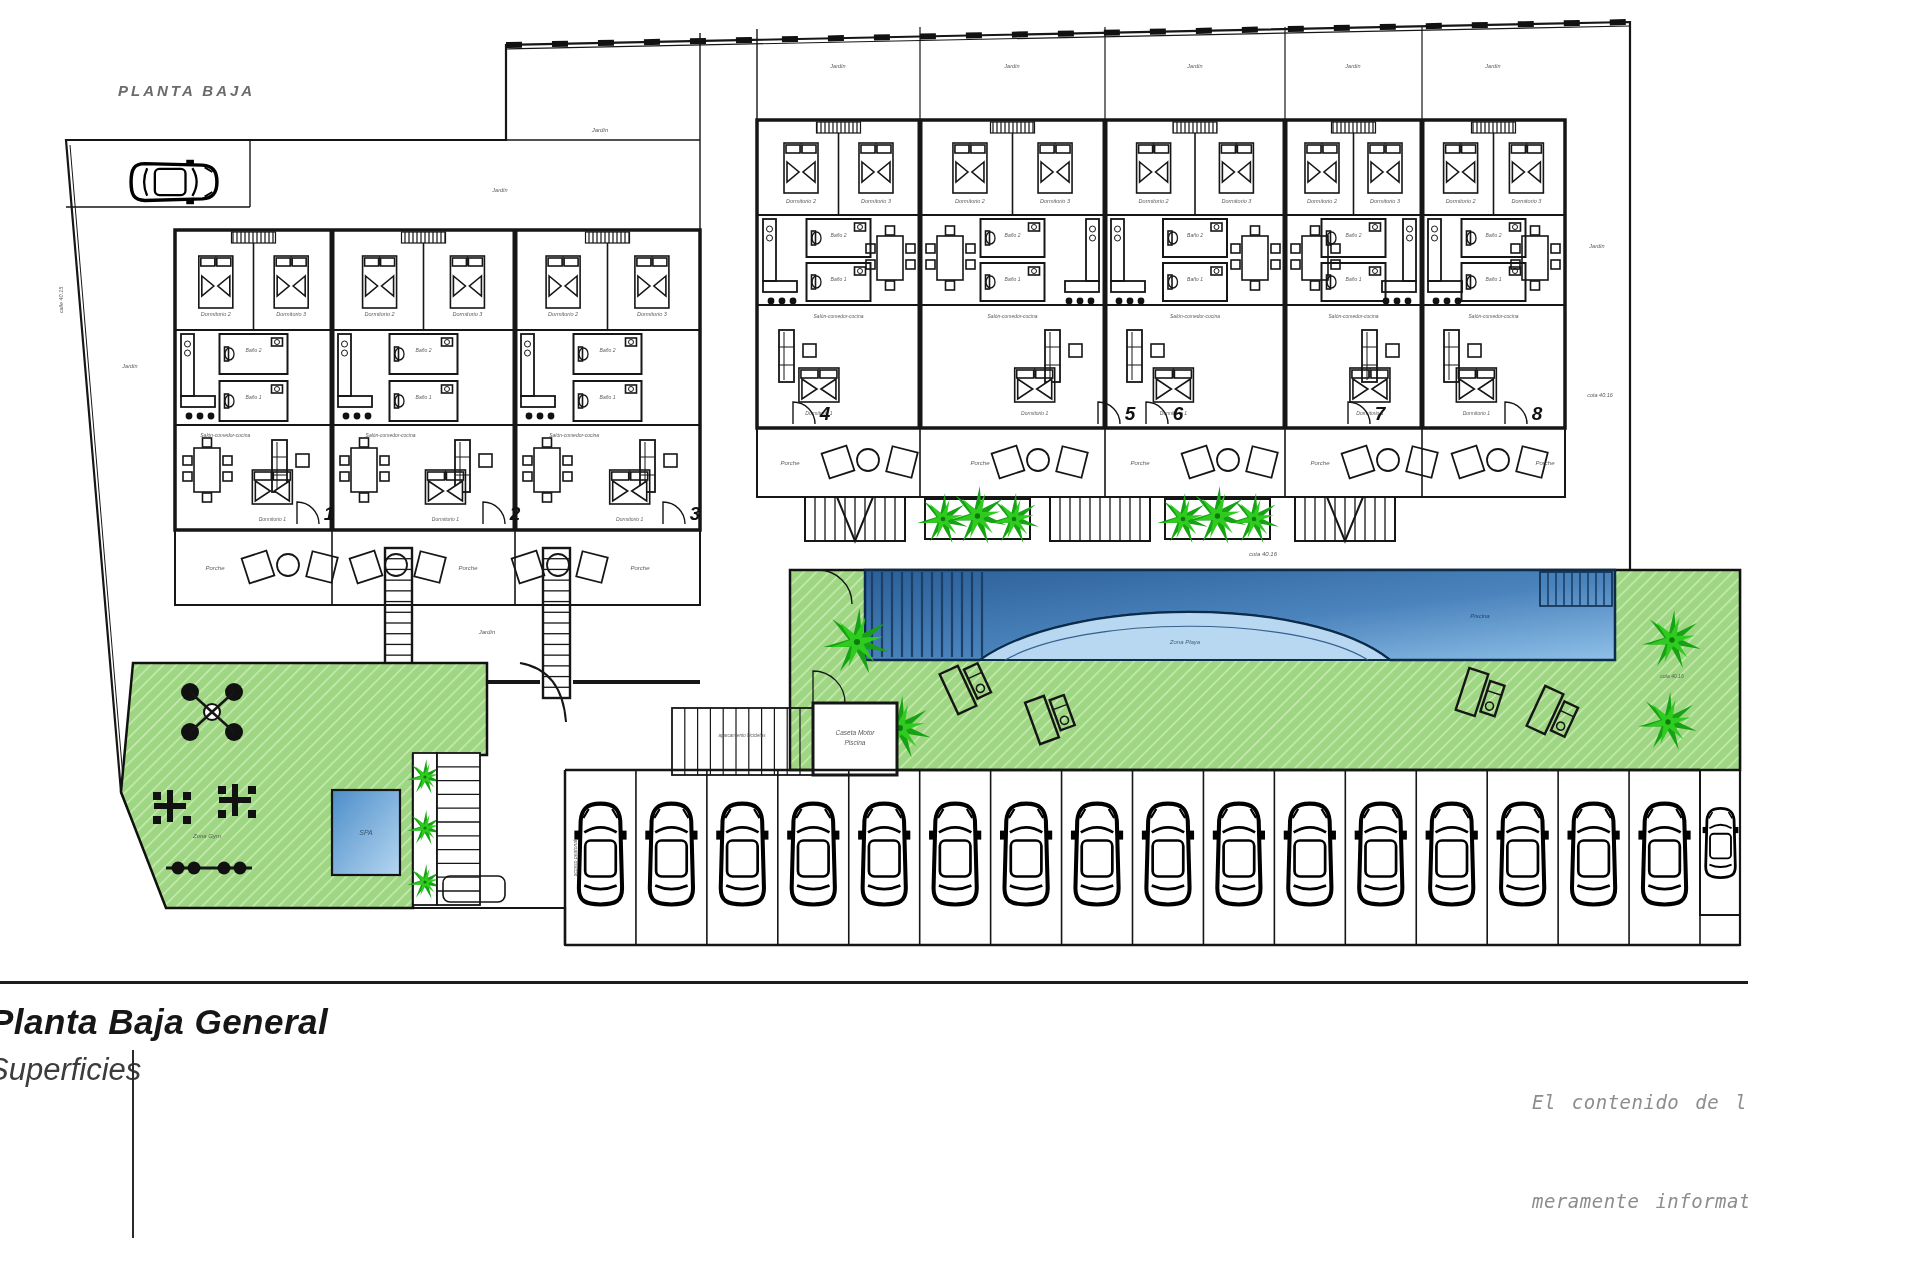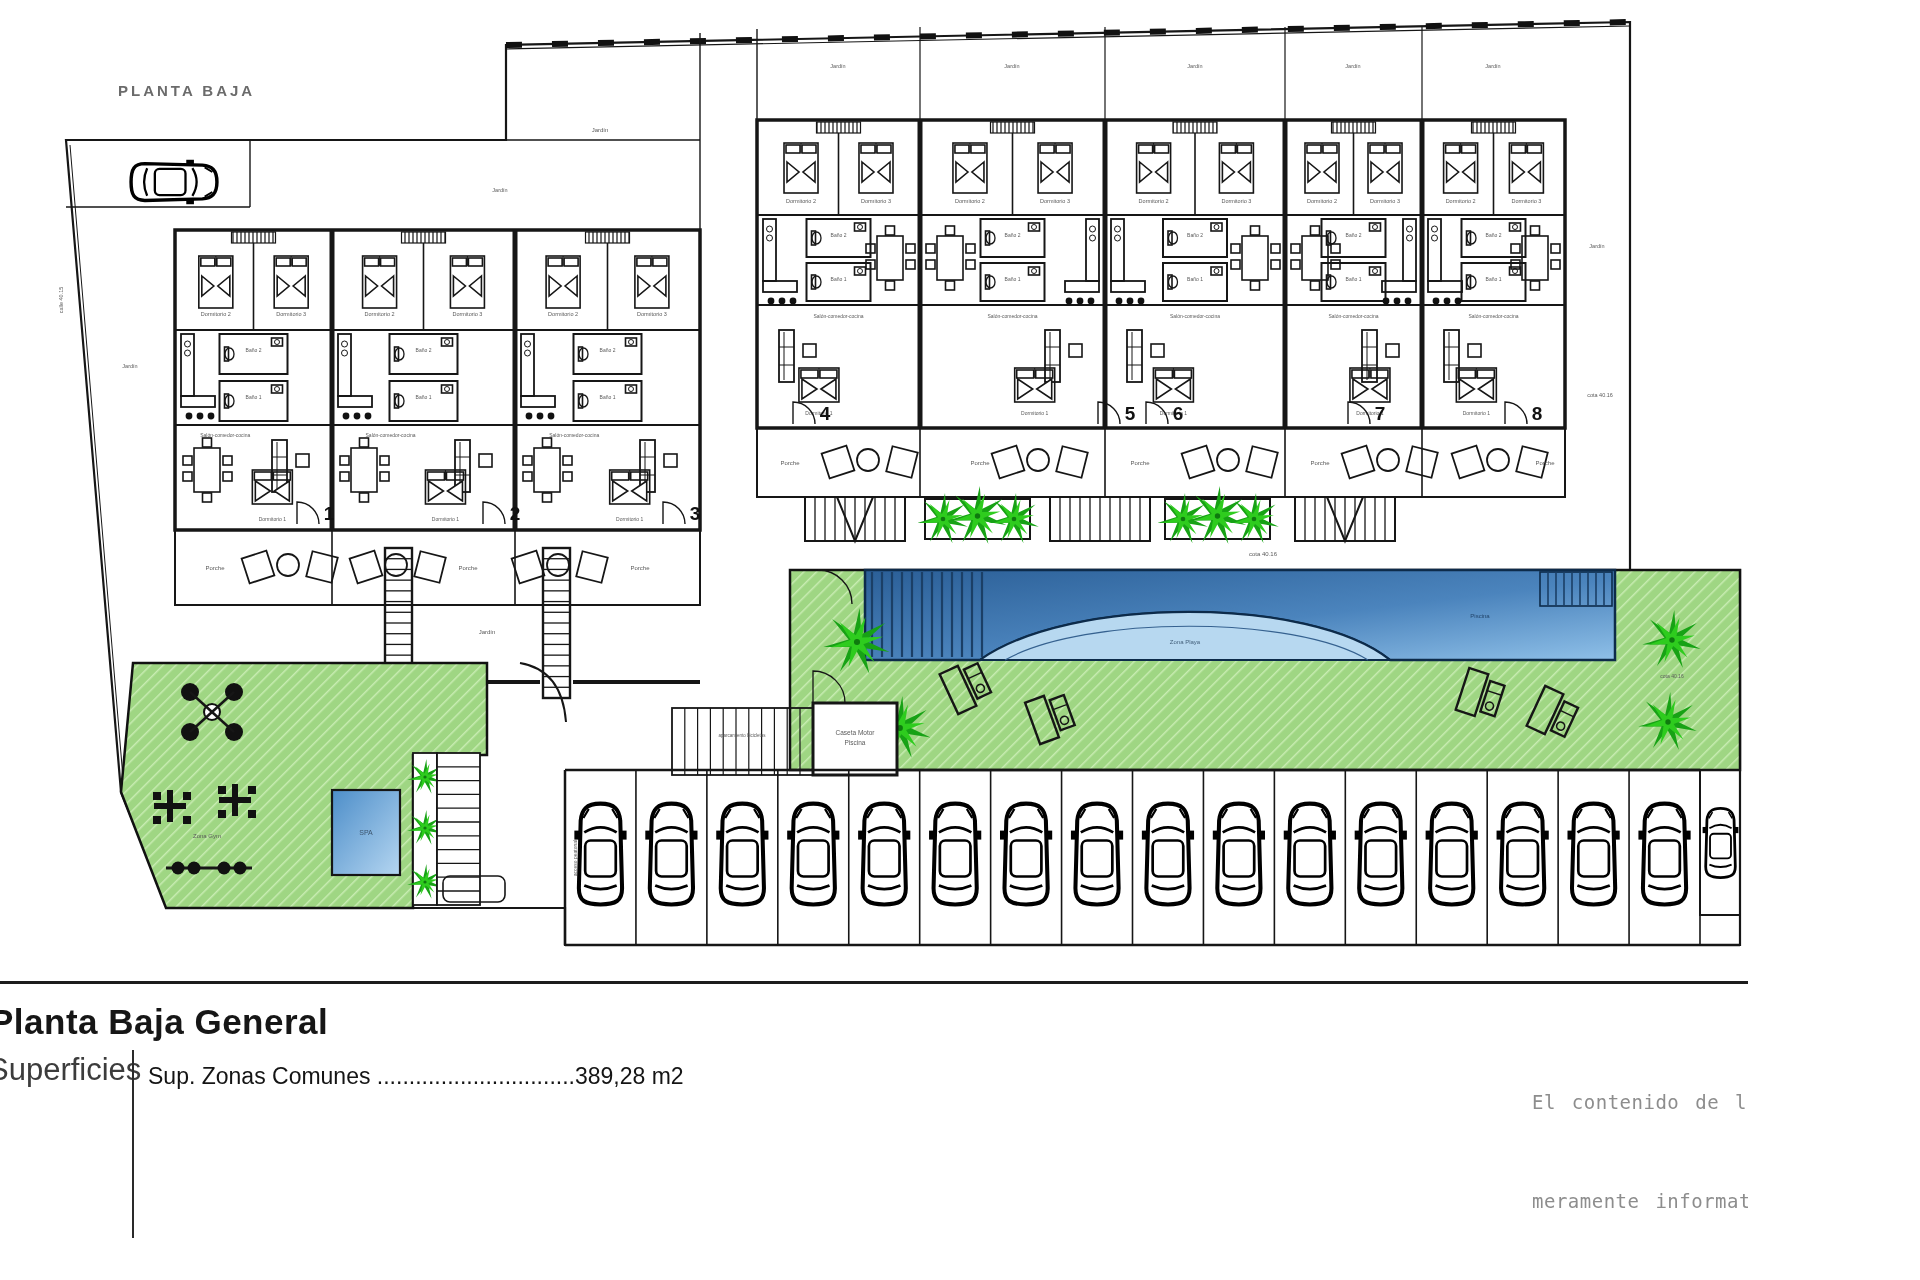--- a/index.html
+++ b/index.html
@@ -1,17 +1,17 @@
 <!DOCTYPE html>
 <html><head>
 <meta charset="utf-8">
 <style>
   html,body{margin:0;padding:0;background:#ffffff;}
   #page{position:relative;width:1748px;height:1280px;background:#fff;overflow:hidden;
-        font-family:"Liberation Sans",sans-serif;}
+        font-family:"Liberation Sans",sans-serif;font-style:italic;}
   #plan-svg{position:absolute;left:0;top:0;}
   .sep{position:absolute;left:0;top:981px;width:1920px;border-top:3px solid #1c1c1c;}
   .legend-title{position:absolute;left:-10px;top:1002px;font-size:35px;font-weight:bold;
         color:#161616;letter-spacing:0.5px;}
   .legend-section{position:absolute;left:-12px;top:1052px;font-size:31px;color:#3c3c3c;}
   .legend-divider{position:absolute;left:132px;top:1050px;height:188px;border-left:2px solid #2a2a2a;}
   .legend-rows{position:absolute;left:148px;top:1058px;font-size:23px;color:#141414;line-height:36.5px;}
   .legend-rows div{white-space:pre;}
   .disclaimer{position:absolute;left:1532px;top:1020px;width:600px;
         font-family:"DejaVu Sans Mono",monospace;font-size:19px;line-height:33px;
@@ -1172,20 +1172,19 @@
         </g>
       </g>
   </svg>
 
   <div class="sep"></div>
 
   <div class="legend-title">Planta Baja General</div>
   <div class="legend-section">Superficies</div>
   <div class="legend-divider"></div>
   <div class="legend-rows" id="legend-rows">
-      <div>Sup. Zonas Comunes ...............................389,28 m2</div>
     </div>
 
   <div class="disclaimer">
     <div>El contenido de los planos tiene valor</div>
     <div>meramente informativo y no vinculante</div>
   </div>
 </div>
 
 </body></html>

